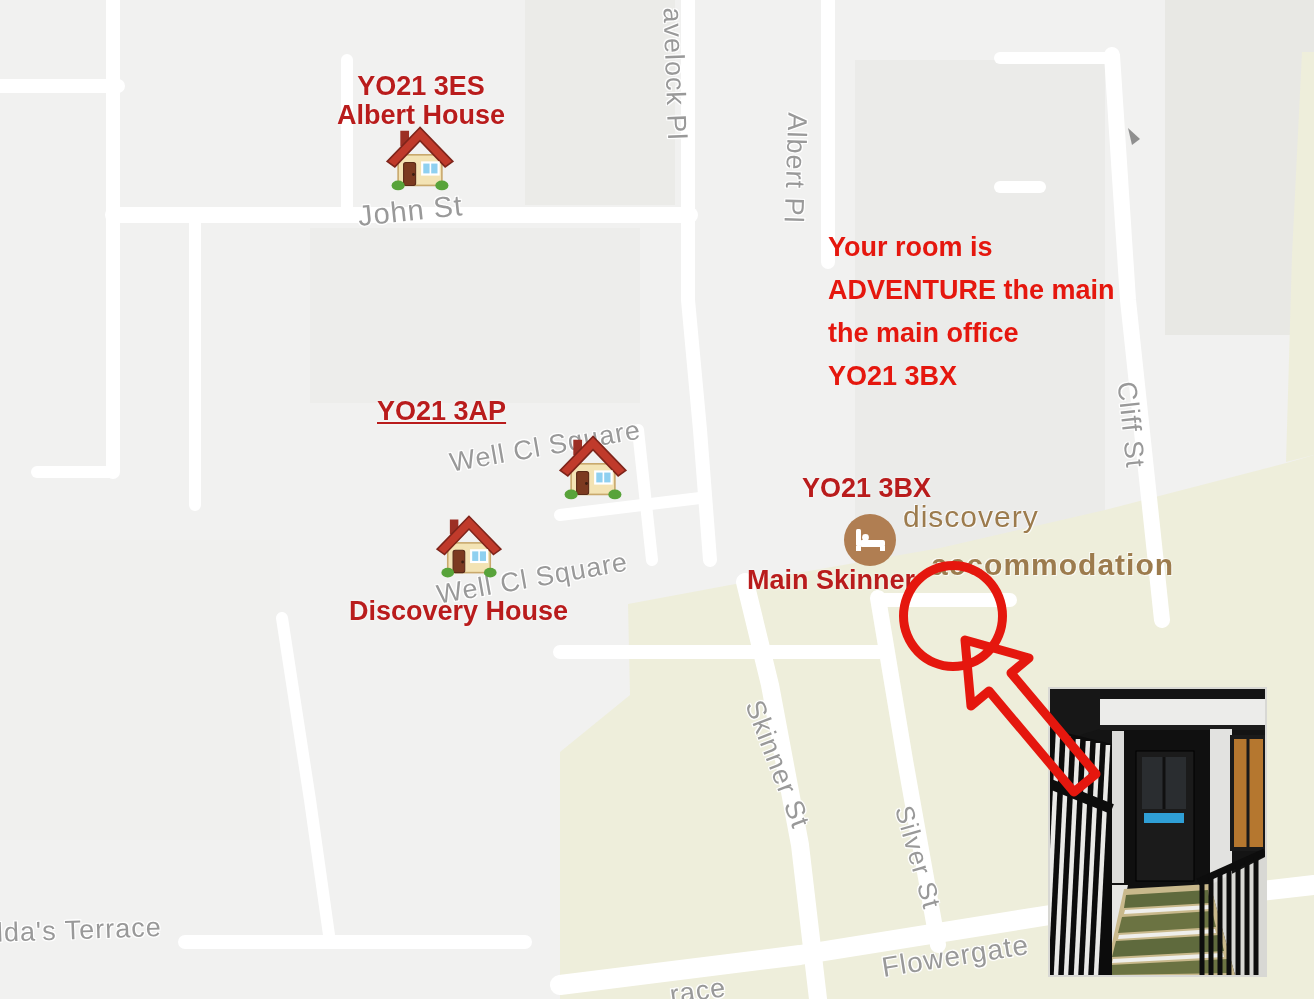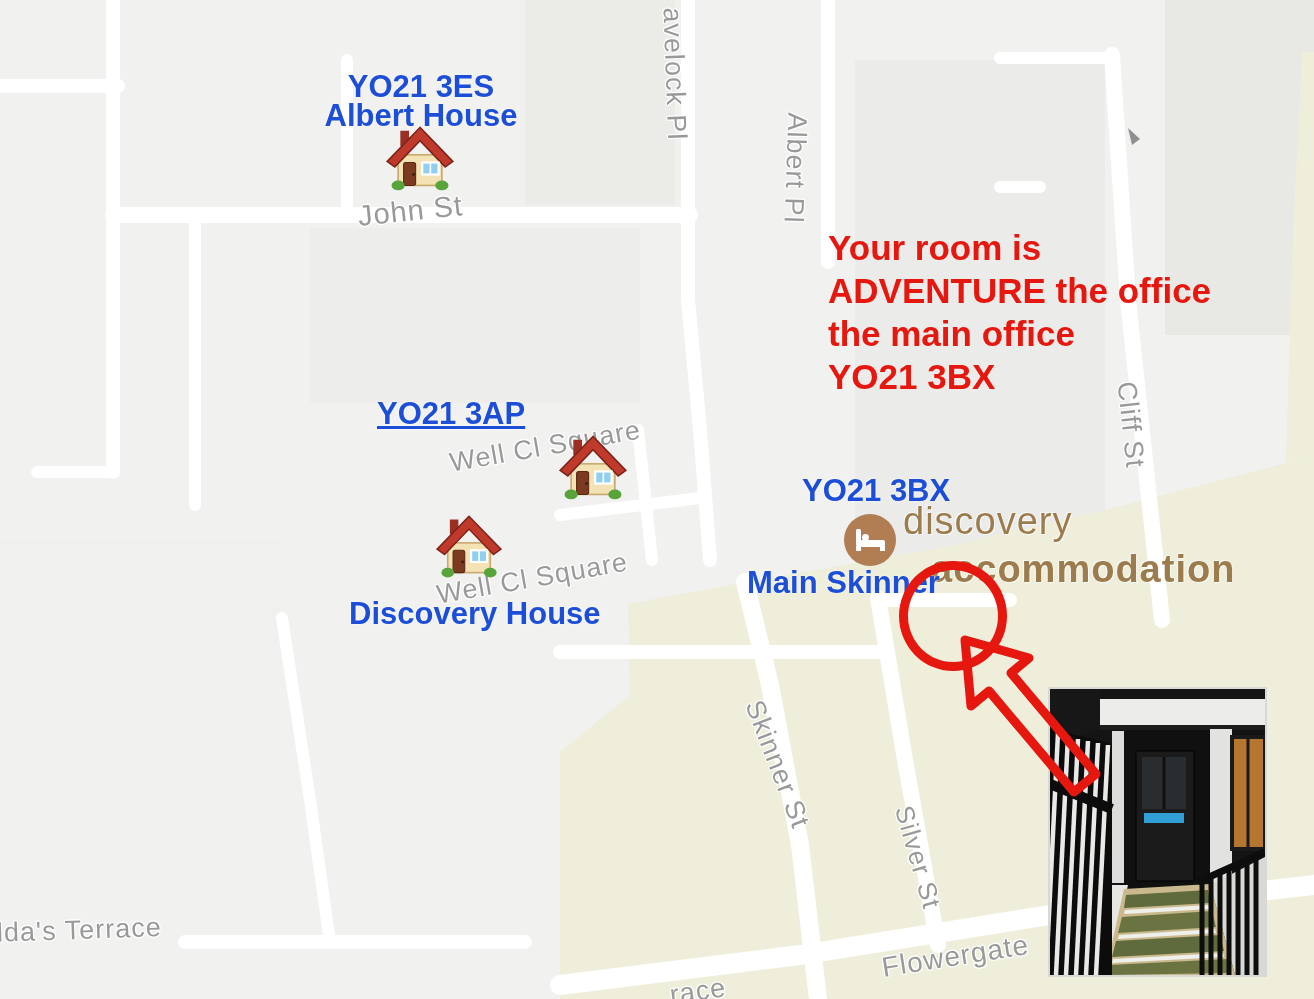--- a/index.html
+++ b/index.html
@@ -8,30 +8,30 @@
   #stage{position:absolute;left:0;top:0;width:1314px;height:999px;overflow:hidden;}
   .abs{position:absolute;}
   svg{display:block;}
 
   
   .street{position:absolute;font-size:27px;color:#999;letter-spacing:1px;white-space:nowrap;
           transform-origin:0 50%;
           text-shadow:-1px -1px 0 #fff,1px -1px 0 #fff,-1px 1px 0 #fff,1px 1px 0 #fff,0 0 3px #fff;}
 
   
-  .mlabel{position:absolute;font-weight:bold;font-size:31px;color:#1d4ed8;white-space:nowrap;
+  .mlabel{position:absolute;font-weight:bold;font-size:27px;color:#b91c1c;white-space:nowrap;
           text-shadow:0 0 3px rgba(255,255,255,.85);}
   .mlabel.center{text-align:center;}
 
   
-  .poi{position:absolute;font-size:38px;color:#9c7b4d;letter-spacing:1px;white-space:nowrap;
+  .poi{position:absolute;font-size:30px;color:#9c7b4d;letter-spacing:1px;white-space:nowrap;
        text-shadow:-1px -1px 0 rgba(255,255,255,.7),1px 1px 0 rgba(255,255,255,.7);}
 
   
-  .note{position:absolute;left:828px;top:226px;font-weight:bold;font-size:35px;line-height:43px;
+  .note{position:absolute;left:828px;top:226px;font-weight:bold;font-size:27px;line-height:43px;
         color:#e5170e;white-space:nowrap;}
 
   .red-circle{position:absolute;left:899px;top:561px;width:90px;height:92px;border:9px solid #e5170e;
               border-radius:50%;background:transparent;}
 
   .photo-frame{position:absolute;left:1048px;top:687px;border:2px solid #d8d8d4;}
 </style>
 </head>
 <body>
 
@@ -136,21 +136,21 @@
     <div>YO21 3ES</div>
     <div>Albert House</div>
   </div>
   <div class="mlabel" style="left:377px;top:396px;text-decoration:underline;">YO21 3AP</div>
   <div class="mlabel" style="left:349px;top:596px;">Discovery House</div>
   <div class="mlabel" style="left:802px;top:473px;">YO21 3BX</div>
   <div class="mlabel" style="left:747px;top:565px;">Main Skinner</div>
 
   <div class="note">
     <div>Your room is</div>
-    <div>ADVENTURE the office</div>
+    <div>ADVENTURE the main</div>
     <div>the main office</div>
     <div>YO21 3BX</div>
   </div>
 
   <svg class="photo-frame" width="215" height="286" viewBox="0 0 215 286">
     <rect x="0" y="0" width="215" height="286" fill="#141414"></rect>
     <polygon points="0,0 50,0 50,40 0,55" fill="#171717"></polygon>
     <rect x="50" y="10" width="165" height="26" fill="#ececea"></rect>
     <rect x="50" y="36" width="165" height="5" fill="#1c1c1c"></rect>
 

